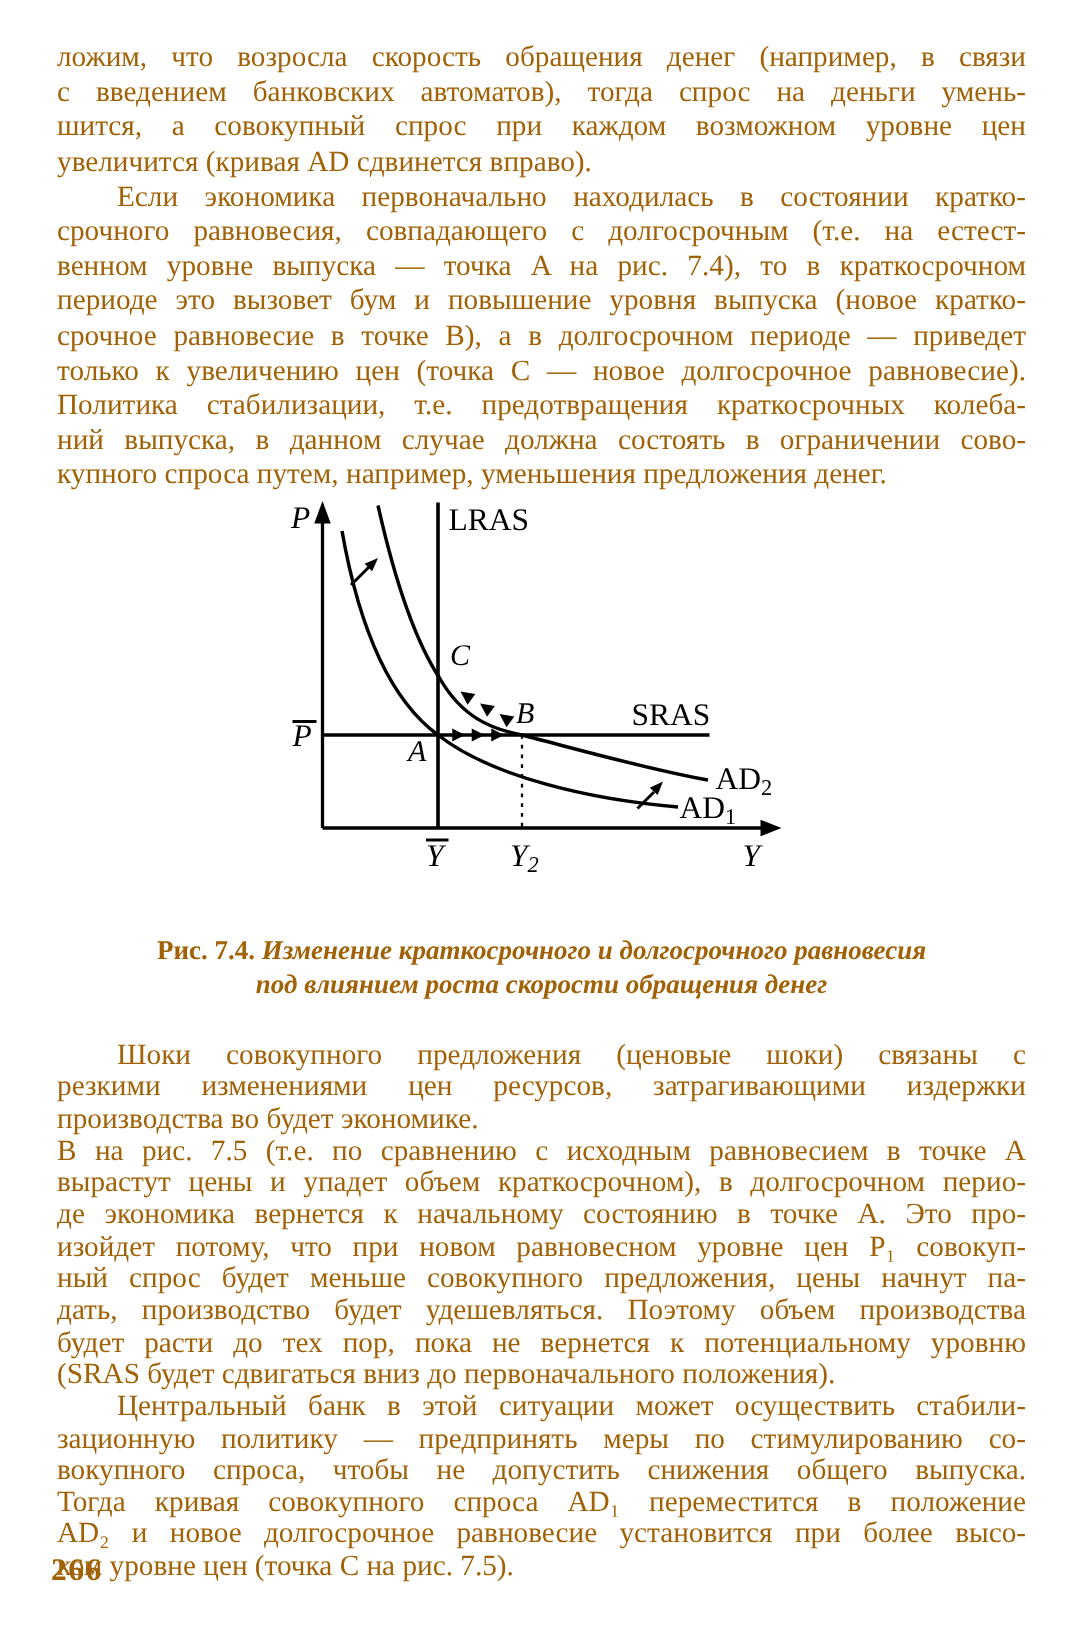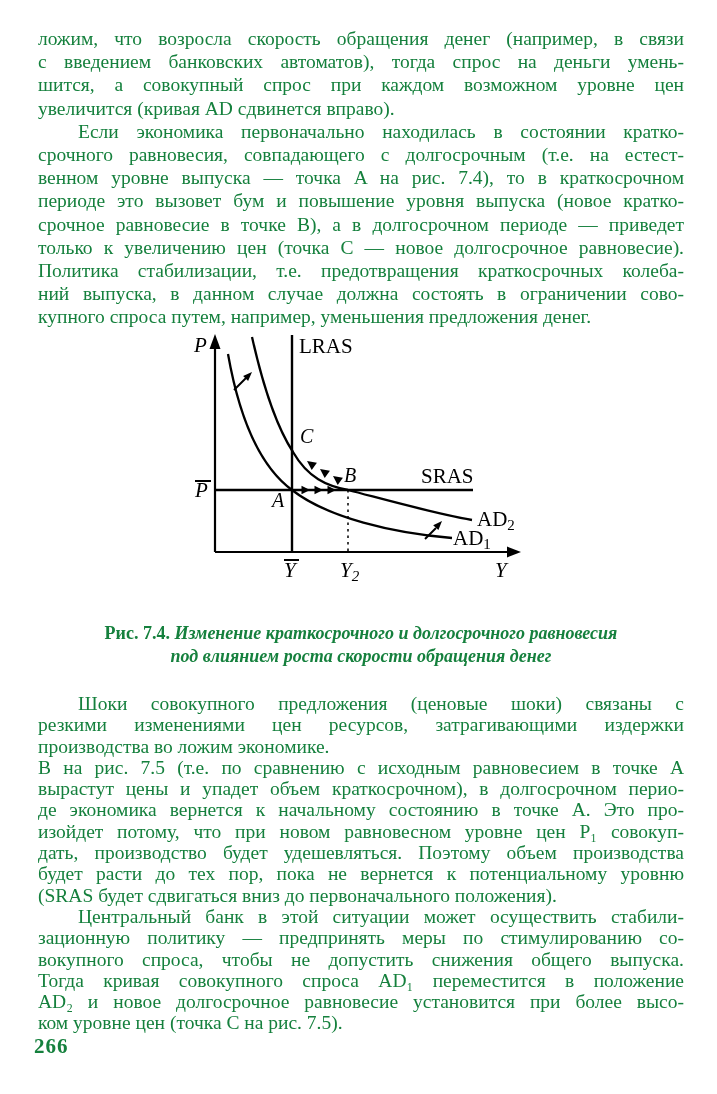--- a/index.html
+++ b/index.html
@@ -1,17 +1,17 @@
 <!DOCTYPE html>
 <html><head>
 <meta charset="utf-8">
 <style>
   html,body{margin:0;padding:0;background:#ffffff;}
   #page{
-    position:relative;width:717px;height:1094px;background:#fff;color:#15803d;
+    position:relative;width:717px;height:1094px;background:#fff;color:#a16207;
     font-family:"Liberation Serif","DejaVu Serif",serif;overflow:hidden;
   }
   .tb{position:absolute;left:38px;width:646px;}
   #tb-top{top:29px;}
   #tb-top .line{height:23.2px;}
   #tb-bottom{top:694px;}
   #tb-bottom .line{height:21.3px;}
   .line{
     font-size:19.5px;line-height:1.05;
     text-align:justify;text-align-last:justify;
@@ -107,27 +107,28 @@
 
   <div id="caption">
     <div><span>Рис. 7.4.</span> <span class="cap-italic">Изменение краткосрочного и долгосрочного равновесия</span></div>
     <div class="cap-italic">под влиянием роста скорости обращения денег</div>
   </div>
 
   <div class="tb" id="tb-bottom">
       <div>
         <div class="line indent">Шоки совокупного предложения (ценовые шоки) связаны с</div>
         <div class="line">резкими изменениями цен ресурсов, затрагивающими издержки</div>
-        <div class="line last">производства во ложим экономике.</div>
+        <div class="line last">производства во будет экономике.</div>
       </div>
       <div>
         <div class="line">B на рис. 7.5 (т.е. по сравнению с исходным равновесием в точке A</div>
         <div class="line">вырастут цены и упадет объем краткосрочном), в долгосрочном перио-</div>
         <div class="line">де экономика вернется к начальному состоянию в точке A. Это про-</div>
         <div class="line">изойдет потому, что при новом равновесном уровне цен P₁ совокуп-</div>
+        <div class="line">ный спрос будет меньше совокупного предложения, цены начнут па-</div>
         <div class="line">дать, производство будет удешевляться. Поэтому объем производства</div>
         <div class="line">будет расти до тех пор, пока не вернется к потенциальному уровню</div>
         <div class="line last">(SRAS будет сдвигаться вниз до первоначального положения).</div>
       </div>
       <div>
         <div class="line indent">Центральный банк в этой ситуации может осуществить стабили-</div>
         <div class="line">зационную политику — предпринять меры по стимулированию со-</div>
         <div class="line">вокупного спроса, чтобы не допустить снижения общего выпуска.</div>
         <div class="line">Тогда кривая совокупного спроса AD₁ переместится в положение</div>
         <div class="line">AD₂ и новое долгосрочное равновесие установится при более высо-</div>

